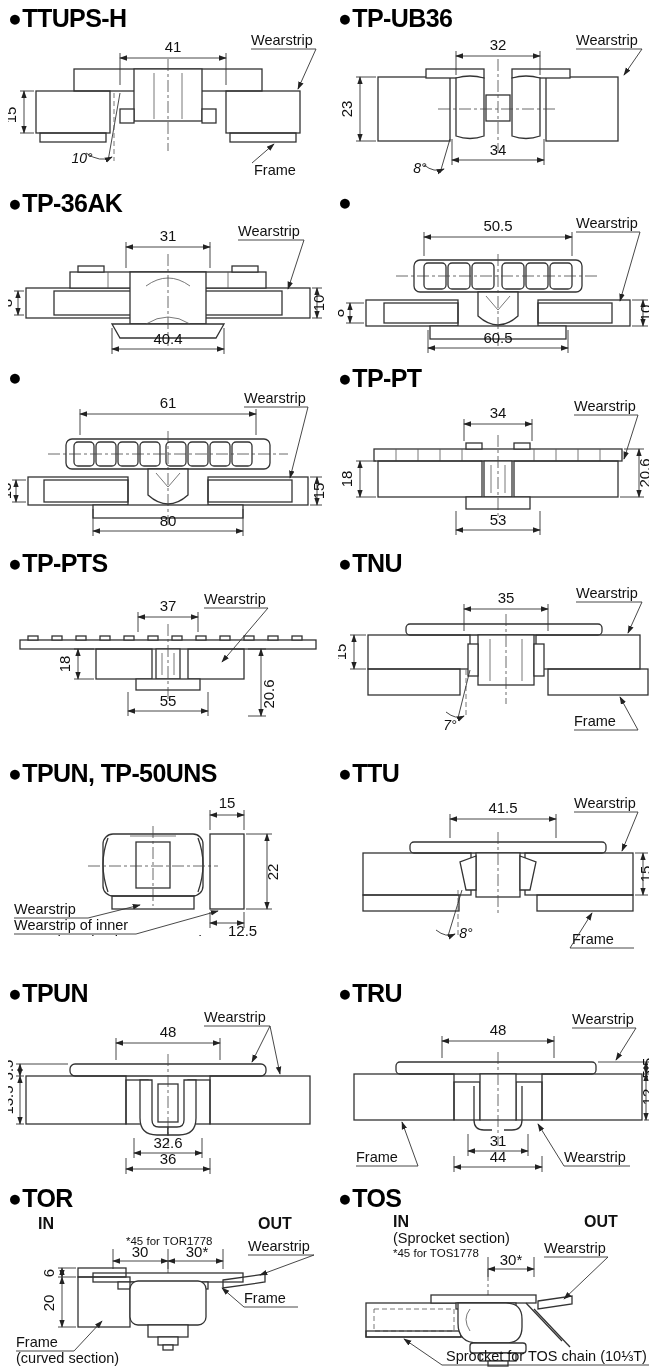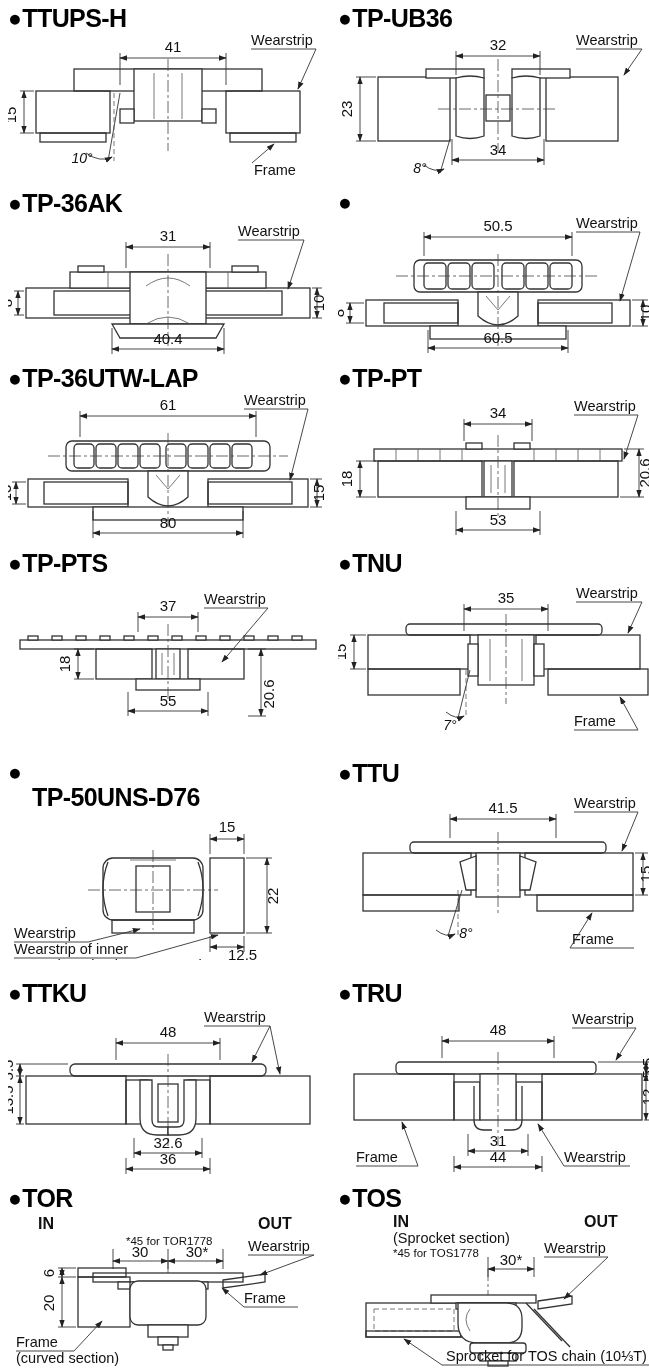--- a/index.html
+++ b/index.html
@@ -274,21 +274,20 @@
       <text class="lbl" x="238" y="14">Wearstrip</text>
       <line class="lead" x1="238" y1="18" x2="302" y2="18"></line>
       <line class="lead" x1="302" y1="18" x2="282" y2="87" marker-end="url(#ar)"></line>
     </g>
   </svg>
 </section>
 
 <section class="panel">
   <div class="ptitle">
     <span class="bullet">●</span>
-    <span>TP-36UTW-LAP</span>
   </div>
   <svg width="318" height="148" viewBox="0 0 318 148">
     <g>
       <rect class="lnf" x="58" y="50" width="204" height="30" rx="6"></rect>
       <rect class="lnf" x="66" y="53" width="20" height="24" rx="4"></rect>
       <rect class="lnf" x="88" y="53" width="20" height="24" rx="4"></rect>
       <rect class="lnf" x="110" y="53" width="20" height="24" rx="4"></rect>
       <rect class="lnf" x="132" y="53" width="20" height="24" rx="4"></rect>
       <rect class="lnf" x="158" y="53" width="20" height="24" rx="4"></rect>
       <rect class="lnf" x="180" y="53" width="20" height="24" rx="4"></rect>
@@ -516,22 +515,22 @@
       <text class="lbl" x="236" y="150">Frame</text>
       <line class="lead" x1="236" y1="154" x2="300" y2="154"></line>
       <line class="lead" x1="300" y1="154" x2="282" y2="121" marker-end="url(#ar)"></line>
     </g>
   </svg>
 </section>
 
 <section class="panel">
   <div class="ptitle">
     <span class="bullet">●</span>
-  </div>
-  <div class="ptitle2">TP-50UNS-D76</div>
+    <span>TPUN, TP-50UNS</span>
+  </div>
   <svg width="318" height="150" viewBox="0 0 318 150">
     <g>
       <rect class="ln" x="95" y="48" width="100" height="62" rx="10" fill="#ddeef8"></rect>
       <path class="ln" d="M100,52 q-10,26 0,54" fill="#ddeef8"></path>
       <path class="ln" d="M190,52 q10,26 0,54" fill="#ddeef8"></path>
       <rect class="lnf" x="128" y="56" width="34" height="46"></rect>
       <line class="thin" x1="122" y1="50" x2="168" y2="50"></line>
       <line class="cl" x1="145" y1="40" x2="145" y2="120"></line>
       <line class="cl" x1="80" y1="80" x2="210" y2="80"></line>
     </g>
@@ -624,21 +623,21 @@
       <text class="lbl" x="234" y="158">Frame</text>
       <line class="lead" x1="232" y1="162" x2="296" y2="162"></line>
       <line class="lead" x1="232" y1="162" x2="254" y2="127" marker-end="url(#ar)"></line>
     </g>
   </svg>
 </section>
 
 <section class="panel">
   <div class="ptitle">
     <span class="bullet">●</span>
-    <span>TTKU</span>
+    <span>TPUN</span>
   </div>
   <svg width="318" height="172" viewBox="0 0 318 172">
     <g>
       <rect class="lnf" x="62" y="58" width="196" height="12" rx="5"></rect>
     </g>
     <g>
       <rect class="ln" x="18" y="70" width="100" height="48" fill="url(#pw)"></rect>
       <rect class="ln" x="202" y="70" width="100" height="48" fill="url(#pw)"></rect>
       <rect class="ln" x="118" y="74" width="22" height="44" fill="url(#pw2)"></rect>
       <rect class="ln" x="180" y="74" width="22" height="44" fill="url(#pw2)"></rect>

